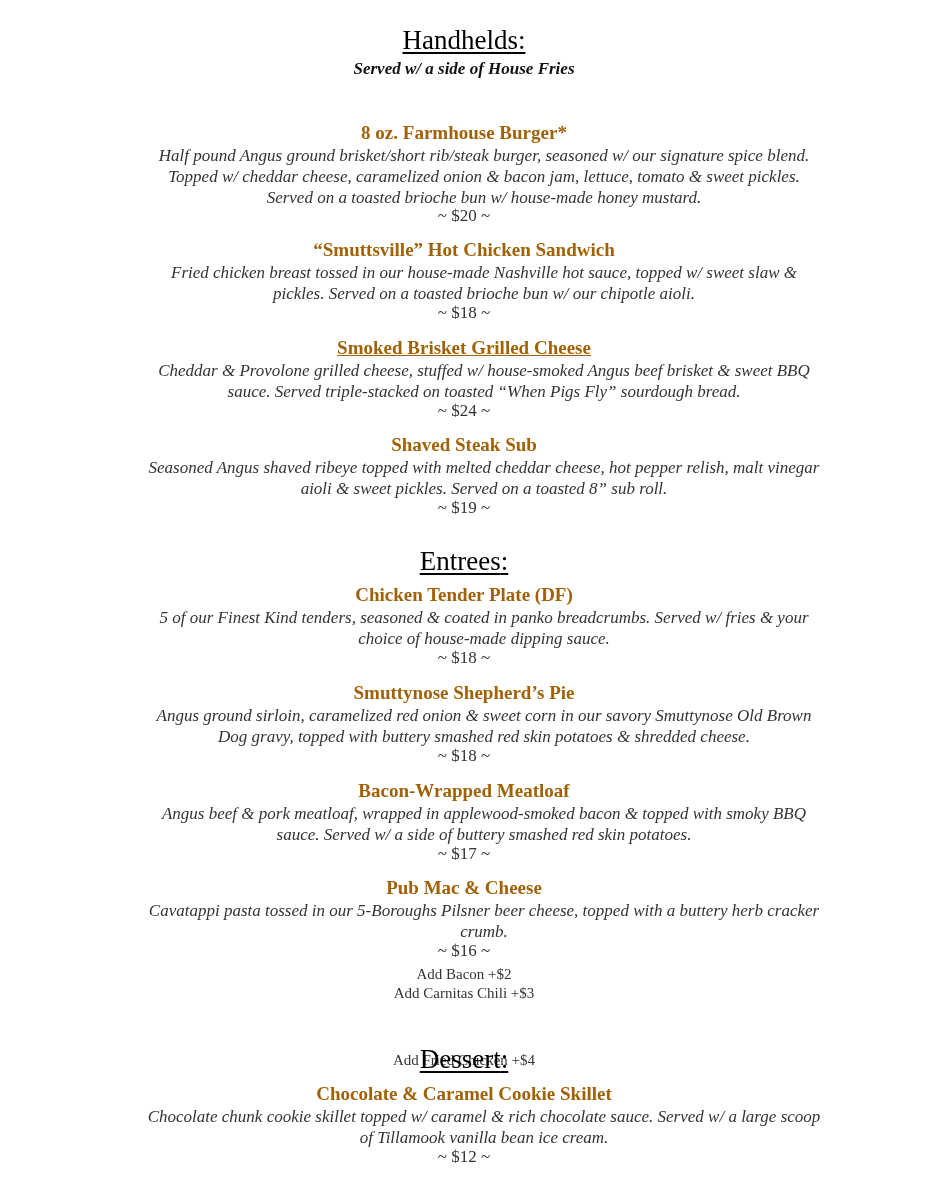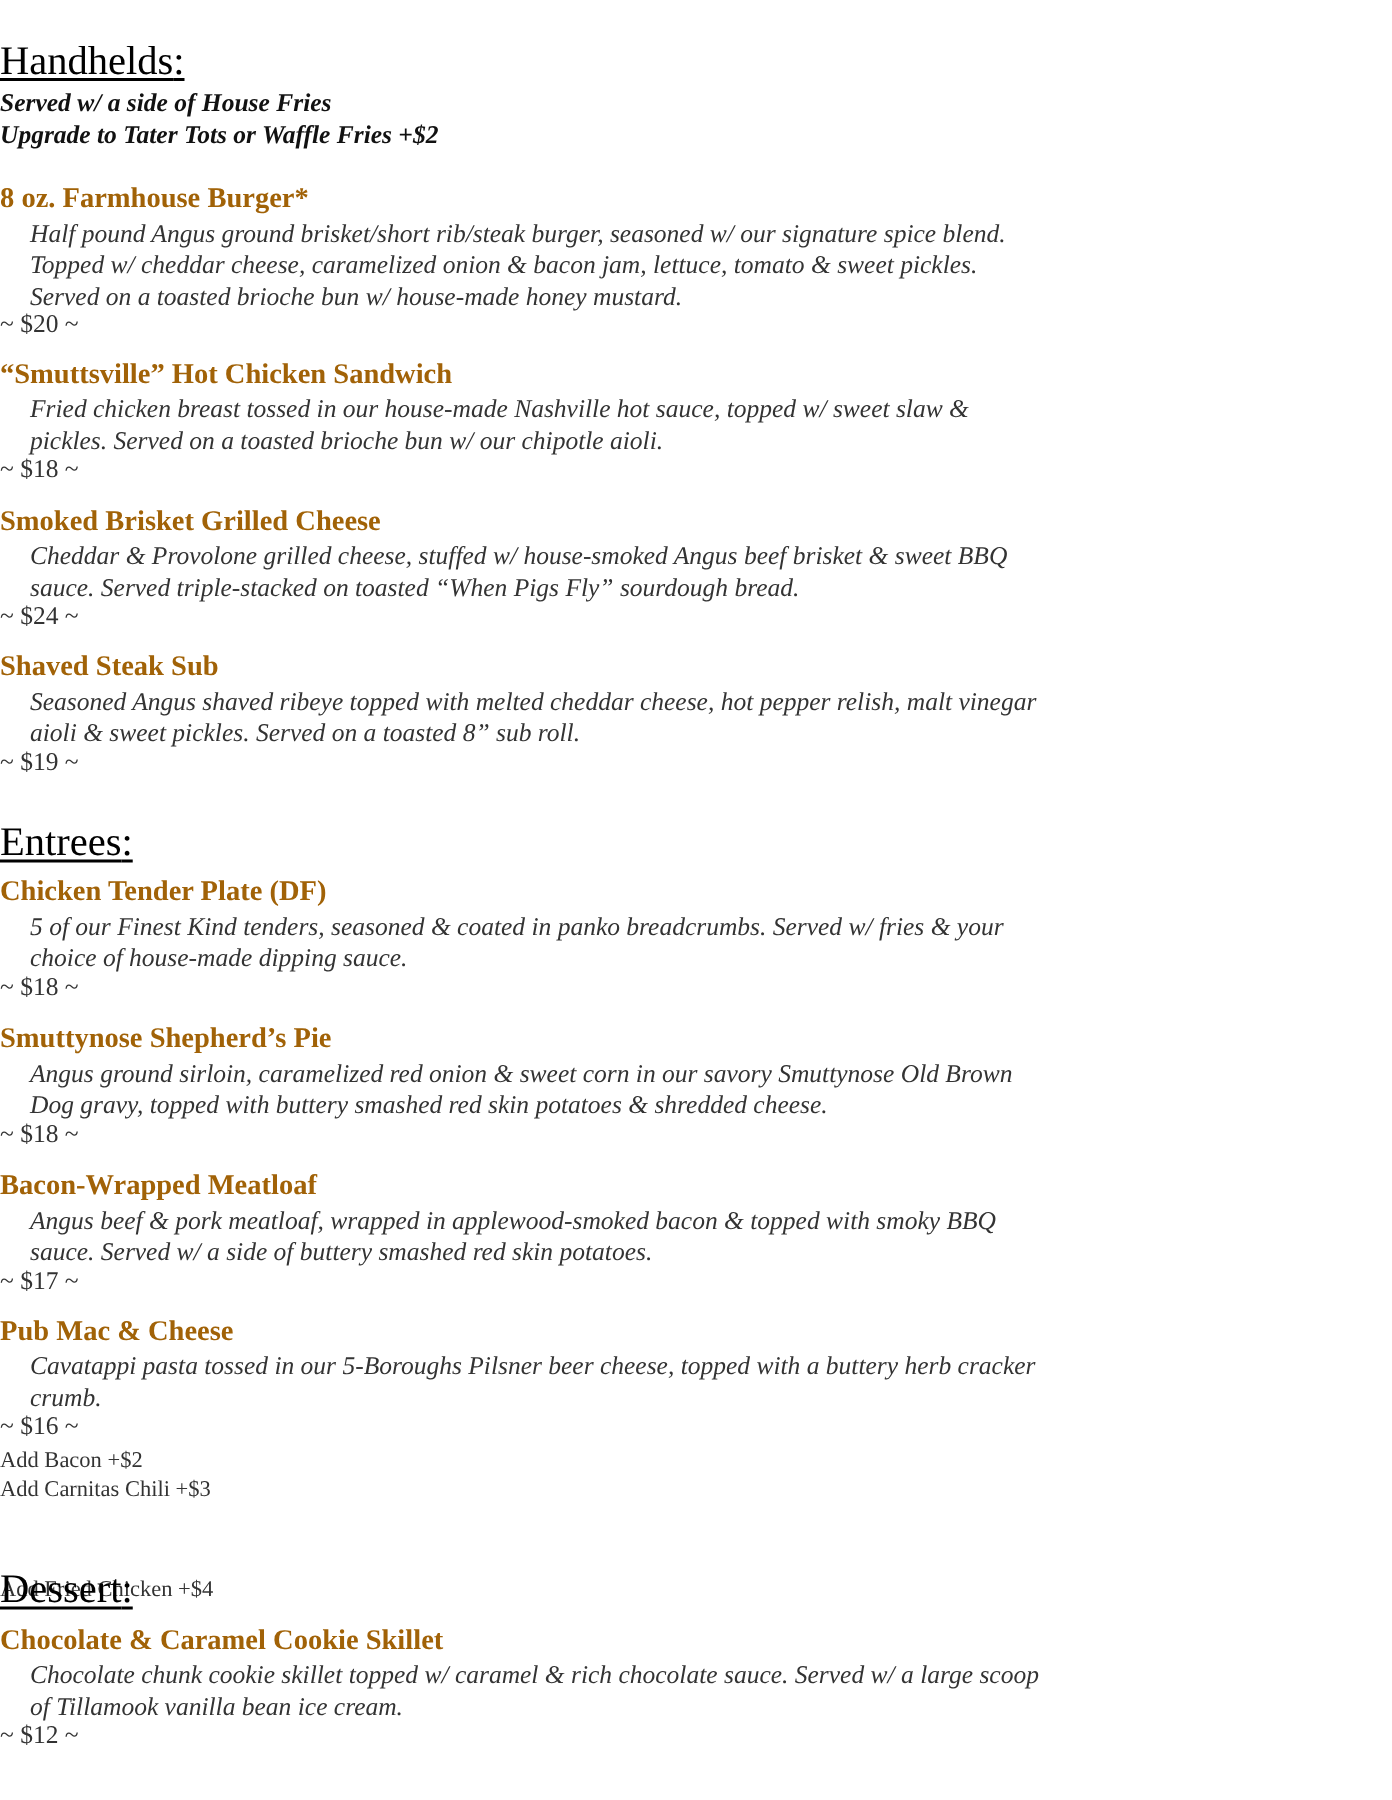--- a/index.html
+++ b/index.html
@@ -1,58 +1,57 @@
 <!DOCTYPE html>
 <html><head>
 <meta charset="utf-8">
 <style>
   html, body { margin: 0; padding: 0; background: #ffffff; }
   body {
     width: 928px; height: 1200px; overflow: hidden; position: relative;
     font-family: "Liberation Serif", "DejaVu Serif", serif; color: #111;
   }
   .page { position: absolute; left: 0; top: 0; width: 928px; height: 1200px; }
-  .blk { position: absolute; left: 0; width: 928px; text-align: left; }
+  .blk { position: absolute; left: 0; width: 928px; text-align: center; }
   .section-title {
     font-size: 27px; line-height: 32px; font-weight: normal;
     text-decoration: underline; text-decoration-thickness: 2px; text-underline-offset: 3px;
     color: #000;
   }
   .section-title .colon { text-decoration: none; }
   .note { font-style: italic; font-weight: bold; font-size: 17px; line-height: 20px; color: #111; }
   .item-name { font-size: 19px; line-height: 22px; font-weight: bold; color: #a16207; }
   .desc { font-style: italic; font-size: 17px; line-height: 21px; color: #333; padding: 0 100px; margin-left: 20px; }
   .price { font-size: 17px; line-height: 20px; color: #333; }
   .addon { font-size: 15px; line-height: 17px; color: #333; }
 </style>
 </head>
 <body>
 
 <div class="page">
 
   <div class="blk section-title" style="top:24px;"><span>Handhelds</span><span class="colon">:</span></div>
   <div class="blk note" style="top:59px;">Served w/ a side of House Fries</div>
-  <div class="blk note" style="top:80px;">Upgrade to Tater Tots or Waffle Fries +$2</div>
 
   <div class="blk item-name" style="top:122px;">8 oz. Farmhouse Burger*</div>
   <div class="blk desc" style="top:145px; padding:0;">
     <div>Half pound Angus ground brisket/short rib/steak burger, seasoned w/ our signature spice blend.</div>
     <div>Topped w/ cheddar cheese, caramelized onion &amp; bacon jam, lettuce, tomato &amp; sweet pickles.</div>
     <div>Served on a toasted brioche bun w/ house-made honey mustard.</div>
   </div>
   <div class="blk price" style="top:206px;">~ $20 ~</div>
 
   <div class="blk item-name" style="top:239px;">“Smuttsville” Hot Chicken Sandwich</div>
   <div class="blk desc" style="top:262px; padding:0;">
     <div>Fried chicken breast tossed in our house-made Nashville hot sauce, topped w/ sweet slaw &amp;</div>
     <div>pickles. Served on a toasted brioche bun w/ our chipotle aioli.</div>
   </div>
   <div class="blk price" style="top:303px;">~ $18 ~</div>
 
-  <div class="blk item-name" style="top:337px;">Smoked Brisket Grilled Cheese</div>
+  <div class="blk item-name" style="top:337px;text-decoration:underline;">Smoked Brisket Grilled Cheese</div>
   <div class="blk desc" style="top:360px; padding:0;">
     <div>Cheddar &amp; Provolone grilled cheese, stuffed w/ house-smoked Angus beef brisket &amp; sweet BBQ</div>
     <div>sauce. Served triple-stacked on toasted “When Pigs Fly” sourdough bread.</div>
   </div>
   <div class="blk price" style="top:401px;">~ $24 ~</div>
 
   <div class="blk item-name" style="top:434px;">Shaved Steak Sub</div>
   <div class="blk desc" style="top:457px; padding:0;">
     <div>Seasoned Angus shaved ribeye topped with melted cheddar cheese, hot pepper relish, malt vinegar</div>
     <div>aioli &amp; sweet pickles. Served on a toasted 8” sub roll.</div>

